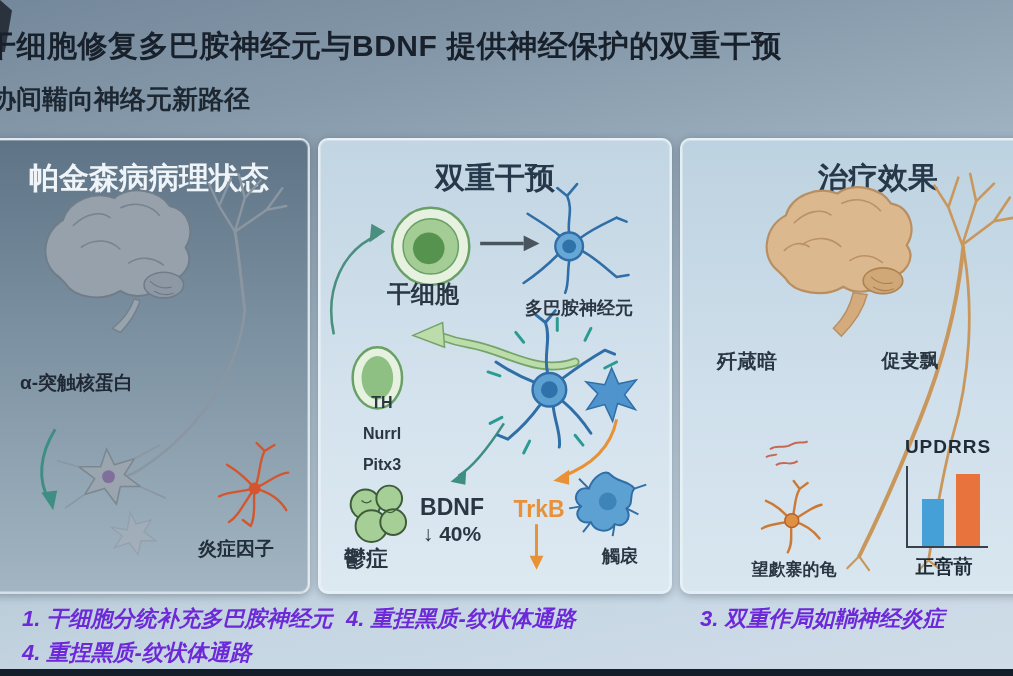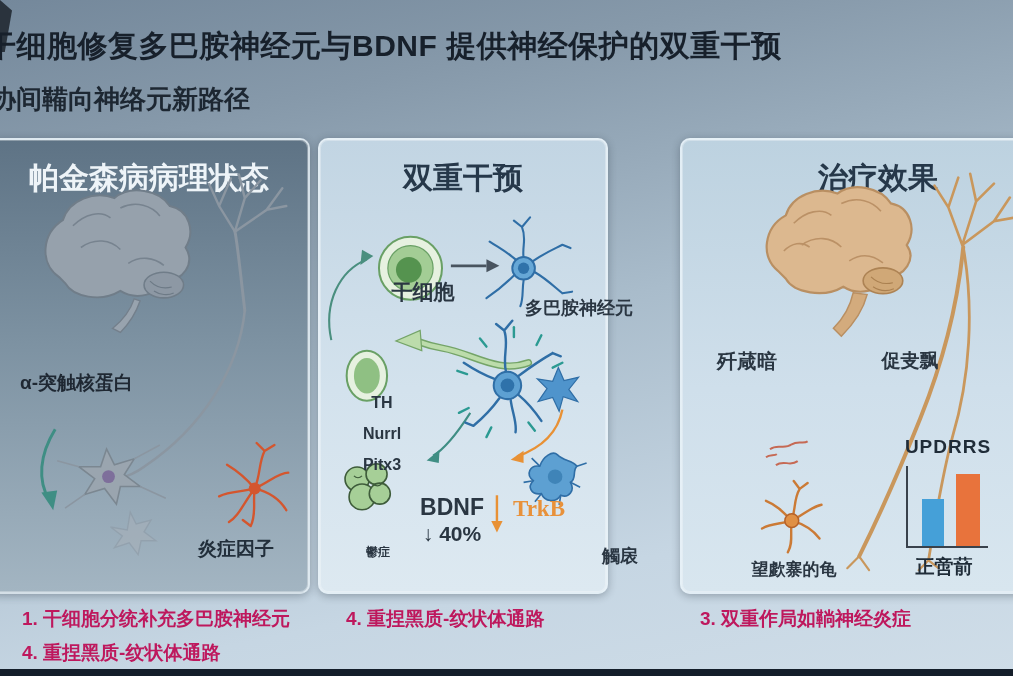--- a/index.html
+++ b/index.html
@@ -11,38 +11,38 @@
   
   body{background:linear-gradient(168deg,#74889b 0%,#8699aa 18%,#a9bccb 48%,#c6d6e3 78%,#cfdde8 100%);}
   .abs{position:absolute;}
   .label{position:absolute;font-weight:bold;color:#20303e;white-space:nowrap;line-height:1.15;}
   .ctr{transform:translateX(-50%);text-align:center;}
   #main-title{left:-14px;top:26px;font-size:30px;font-weight:bold;color:#17202b;letter-spacing:.5px;white-space:nowrap;}
   #subtitle{left:-10px;top:82px;font-size:26px;font-weight:bold;color:#1d2732;white-space:nowrap;}
   .panel{position:absolute;top:138px;height:456px;border-radius:10px;border:2px solid rgba(233,242,248,.85);
     box-shadow:inset 0 0 0 1px rgba(255,255,255,.3),0 2px 8px rgba(20,30,40,.3);box-sizing:border-box;}
   #panel-pathology{left:-12px;width:322px;background:linear-gradient(180deg,#5e7385 0%,#7d92a2 45%,#a3b5c2 100%);}
-  #panel-intervention{left:318px;width:290px;background:linear-gradient(180deg,#c2d5e3 0%,#d3e2ed 55%,#dde9f1 100%);}
+  #panel-intervention{left:318px;width:354px;background:linear-gradient(180deg,#c2d5e3 0%,#d3e2ed 55%,#dde9f1 100%);}
   #panel-outcome{left:680px;width:396px;background:linear-gradient(180deg,#bdd2e0 0%,#cfdfeb 55%,#d8e6ef 100%);}
   .panel-header{position:absolute;left:50%;transform:translateX(-50%);top:18px;font-size:30px;font-weight:bold;white-space:nowrap;}
   #panel-pathology .panel-header{color:#eef4f8;}
   #panel-intervention .panel-header,#panel-outcome .panel-header{color:#26384a;}
   .art{position:absolute;left:0;top:0;width:100%;height:100%;}
   .gene-lines{line-height:31px;font-size:16px;}
   #bdnf-block{font-size:23px;color:#2a3642;}
   #bdnf-block .chg{font-size:21px;margin-top:2px;}
-  #trkb-label{font-size:23px;color:#e8913a;font-family:Liberation Serif, serif;}
+  #trkb-label{font-size:23px;color:#e8913a;}
   
   #updrrs-chart{position:absolute;left:224px;top:326px;width:80px;height:80px;
     border-left:2px solid #39424c;border-bottom:2px solid #39424c;}
   .bar{position:absolute;bottom:0;}
   #corner-wedge{left:0;top:0;width:12px;height:52px;background:#2a333d;
     clip-path:polygon(0 0,100% 20%,40% 100%,0 100%);}
   #footer-strip{left:0;bottom:0;width:100%;height:7px;background:#141e2a;}
-  .caption{position:absolute;font-size:19px;font-weight:bold;color:#be185d;line-height:34px;white-space:nowrap;}
+  .caption{position:absolute;font-size:22px;font-weight:bold;color:#6d28d9;line-height:34px;white-space:nowrap;font-style:italic;}
 </style>
 </head>
 <body>
 
 <div id="corner-wedge" class="abs"></div>
 
 <div id="main-title" class="abs">干细胞修复多巴胺神经元与BDNF 提供神经保护的双重干预</div>
 <div id="subtitle" class="abs">协间鞴向神络元新路径</div>
 
 <div id="panel-pathology" class="panel">
@@ -161,33 +161,33 @@
       <circle cx="74" cy="386" r="13"></circle>
     </g>
     <path d="M42,364 C45,367 49,367 52,364 M66,374 C69,377 73,377 76,374" stroke="#3e5c3a" stroke-width="1.5" fill="none"></path>
     <g>
       <path d="M294,338 C302,346 312,344 318,352 C312,358 318,368 310,372 C316,382 308,392 298,388 C292,398 278,396 274,386 C262,388 256,378 264,370 C254,362 260,350 272,352 C276,340 288,332 294,338 Z" fill="#5da0d2" stroke="#2f6ea6" stroke-width="2"></path>
       <circle cx="291" cy="365" r="9" fill="#3f84b8"></circle>
       <path d="M318,352 L330,348 M310,372 L322,378 M274,386 L266,396 M264,370 L252,372 M272,352 L262,342 M298,388 L296,400" stroke="#2f6ea6" stroke-width="2" fill="none"></path>
     </g>
   </svg>
 
-  <div class="label ctr" style="left:103px;top:140px;font-size:21px;color:#2a3642;">干细胞</div>
+  <div class="label ctr" style="left:103px;top:140px;font-size:24px;color:#2a3642;">干细胞</div>
   <div class="label ctr" style="left:259px;top:158px;font-size:18px;color:#2a3642;">多巴胺神经元</div>
   <div class="label ctr gene-lines" style="left:62px;top:247px;color:#2a3642;">
     <div>TH</div>
     <div>Nurrl</div>
     <div>Pitx3</div>
   </div>
   <div id="bdnf-block" class="label ctr" style="left:132px;top:354px;">
     <div>BDNF</div>
     <div class="chg">↓ 40%</div>
   </div>
   <div id="trkb-label" class="label ctr" style="left:219px;top:356px;">TrkB</div>
-  <div class="label ctr" style="left:58px;top:406px;font-size:12px;color:#2a3642;text-align:center;">鬱症</div>
+  <div class="label ctr" style="left:46px;top:406px;font-size:22px;color:#2a3642;text-align:center;">鬱症</div>
   <div class="label ctr" style="left:300px;top:406px;font-size:18px;color:#2a3642;">觸扆</div>
 </div>
 
 <div id="panel-outcome" class="panel">
   <div class="panel-header">治疗效果</div>
 
   <svg class="art" viewBox="0 0 330 456">
     <g>
       <path d="M64,132 C46,118 50,88 72,76 C78,56 104,46 124,54 C140,42 168,48 178,64 C198,68 204,90 194,106 C204,120 192,138 174,138 C168,152 146,158 130,148 C110,160 80,154 72,140 Z" fill="#dcb88f" stroke="#b98f62" stroke-width="2.2"></path>
       <path d="M80,84 C92,72 108,68 118,76 M128,64 C144,56 160,62 168,72 M88,106 C102,96 118,98 128,108 M136,122 C148,114 160,116 170,124 M70,112 C78,104 88,102 96,108" fill="none" stroke="#bb9166" stroke-width="1.6"></path>

